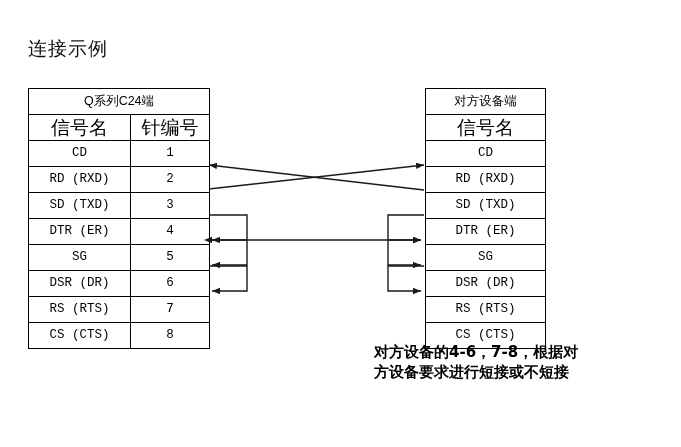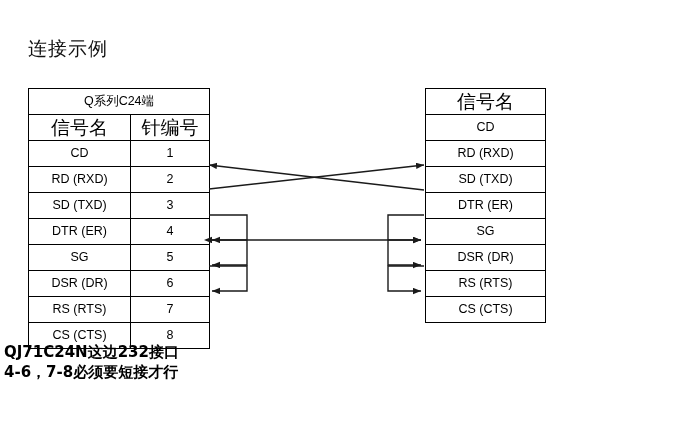--- a/index.html
+++ b/index.html
@@ -45,21 +45,21 @@
   }
   .pin-table td {
     border: 1px solid #000000;
     text-align: center;
     vertical-align: middle;
     font-size: 12.5px;
     line-height: 1;
     height: 25px;
     padding: 0;
     color: #000000;
-    font-family: Liberation Sans, sans-serif;
+    font-family: Liberation Mono, monospace;
     white-space: nowrap;
   }
   .pin-table td.head {
     font-family: Liberation Sans, sans-serif;
     font-size: 12.5px;
   }
   .pin-table td.colhead {
     font-family: Liberation Serif, serif;
     font-size: 19px;
   }
@@ -142,20 +142,23 @@
       </tr>
       <tr>
         <td>CS (CTS)</td>
         <td>8</td>
       </tr>
     </tbody>
   </table>
 
   <table class="pin-table" id="table-right">
     <tbody>
+      <tr>
+        <td class="head">对方设备端</td>
+      </tr>
       <tr>
         <td class="colhead">信号名</td>
       </tr>
       <tr>
         <td>CD</td>
       </tr>
       <tr>
         <td>RD (RXD)</td>
       </tr>
       <tr>
@@ -202,19 +205,19 @@
 
       <path d="M209,266 L247,266 L247,291 L212,291" marker-end="url(#arrow-end)"></path>
 
       <path d="M424,215 L388,215 L388,265 L421,265" marker-end="url(#arrow-end)"></path>
       <path d="M388,240 L421,240" marker-end="url(#arrow-end)"></path>
 
       <path d="M424,266 L388,266 L388,291 L421,291" marker-end="url(#arrow-end)"></path>
     </g>
   </svg>
 
-  <div class="caption" id="caption-left">
-    <div>QJ71C24N这边232接口</div>
-    <div>4-6，7-8必须要短接才行</div>
+
+  <div class="caption" id="caption-right">
+    <div>对方设备的4-6，7-8，根据对</div>
+    <div>方设备要求进行短接或不短接</div>
   </div>
 
-
 </div>
 
 </body></html>

